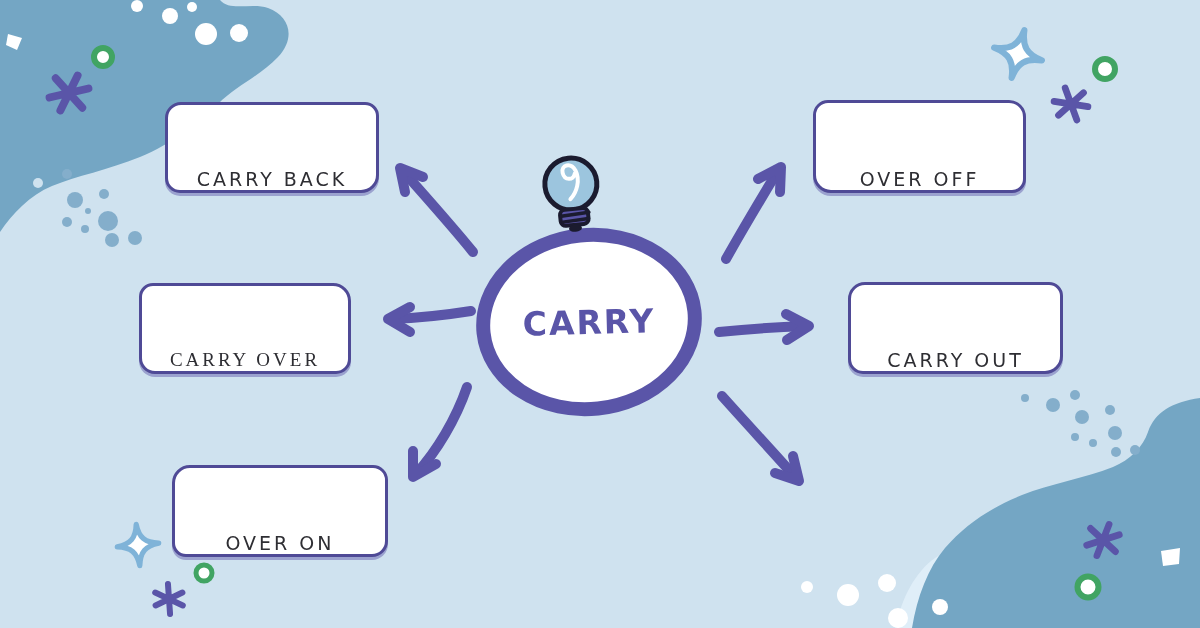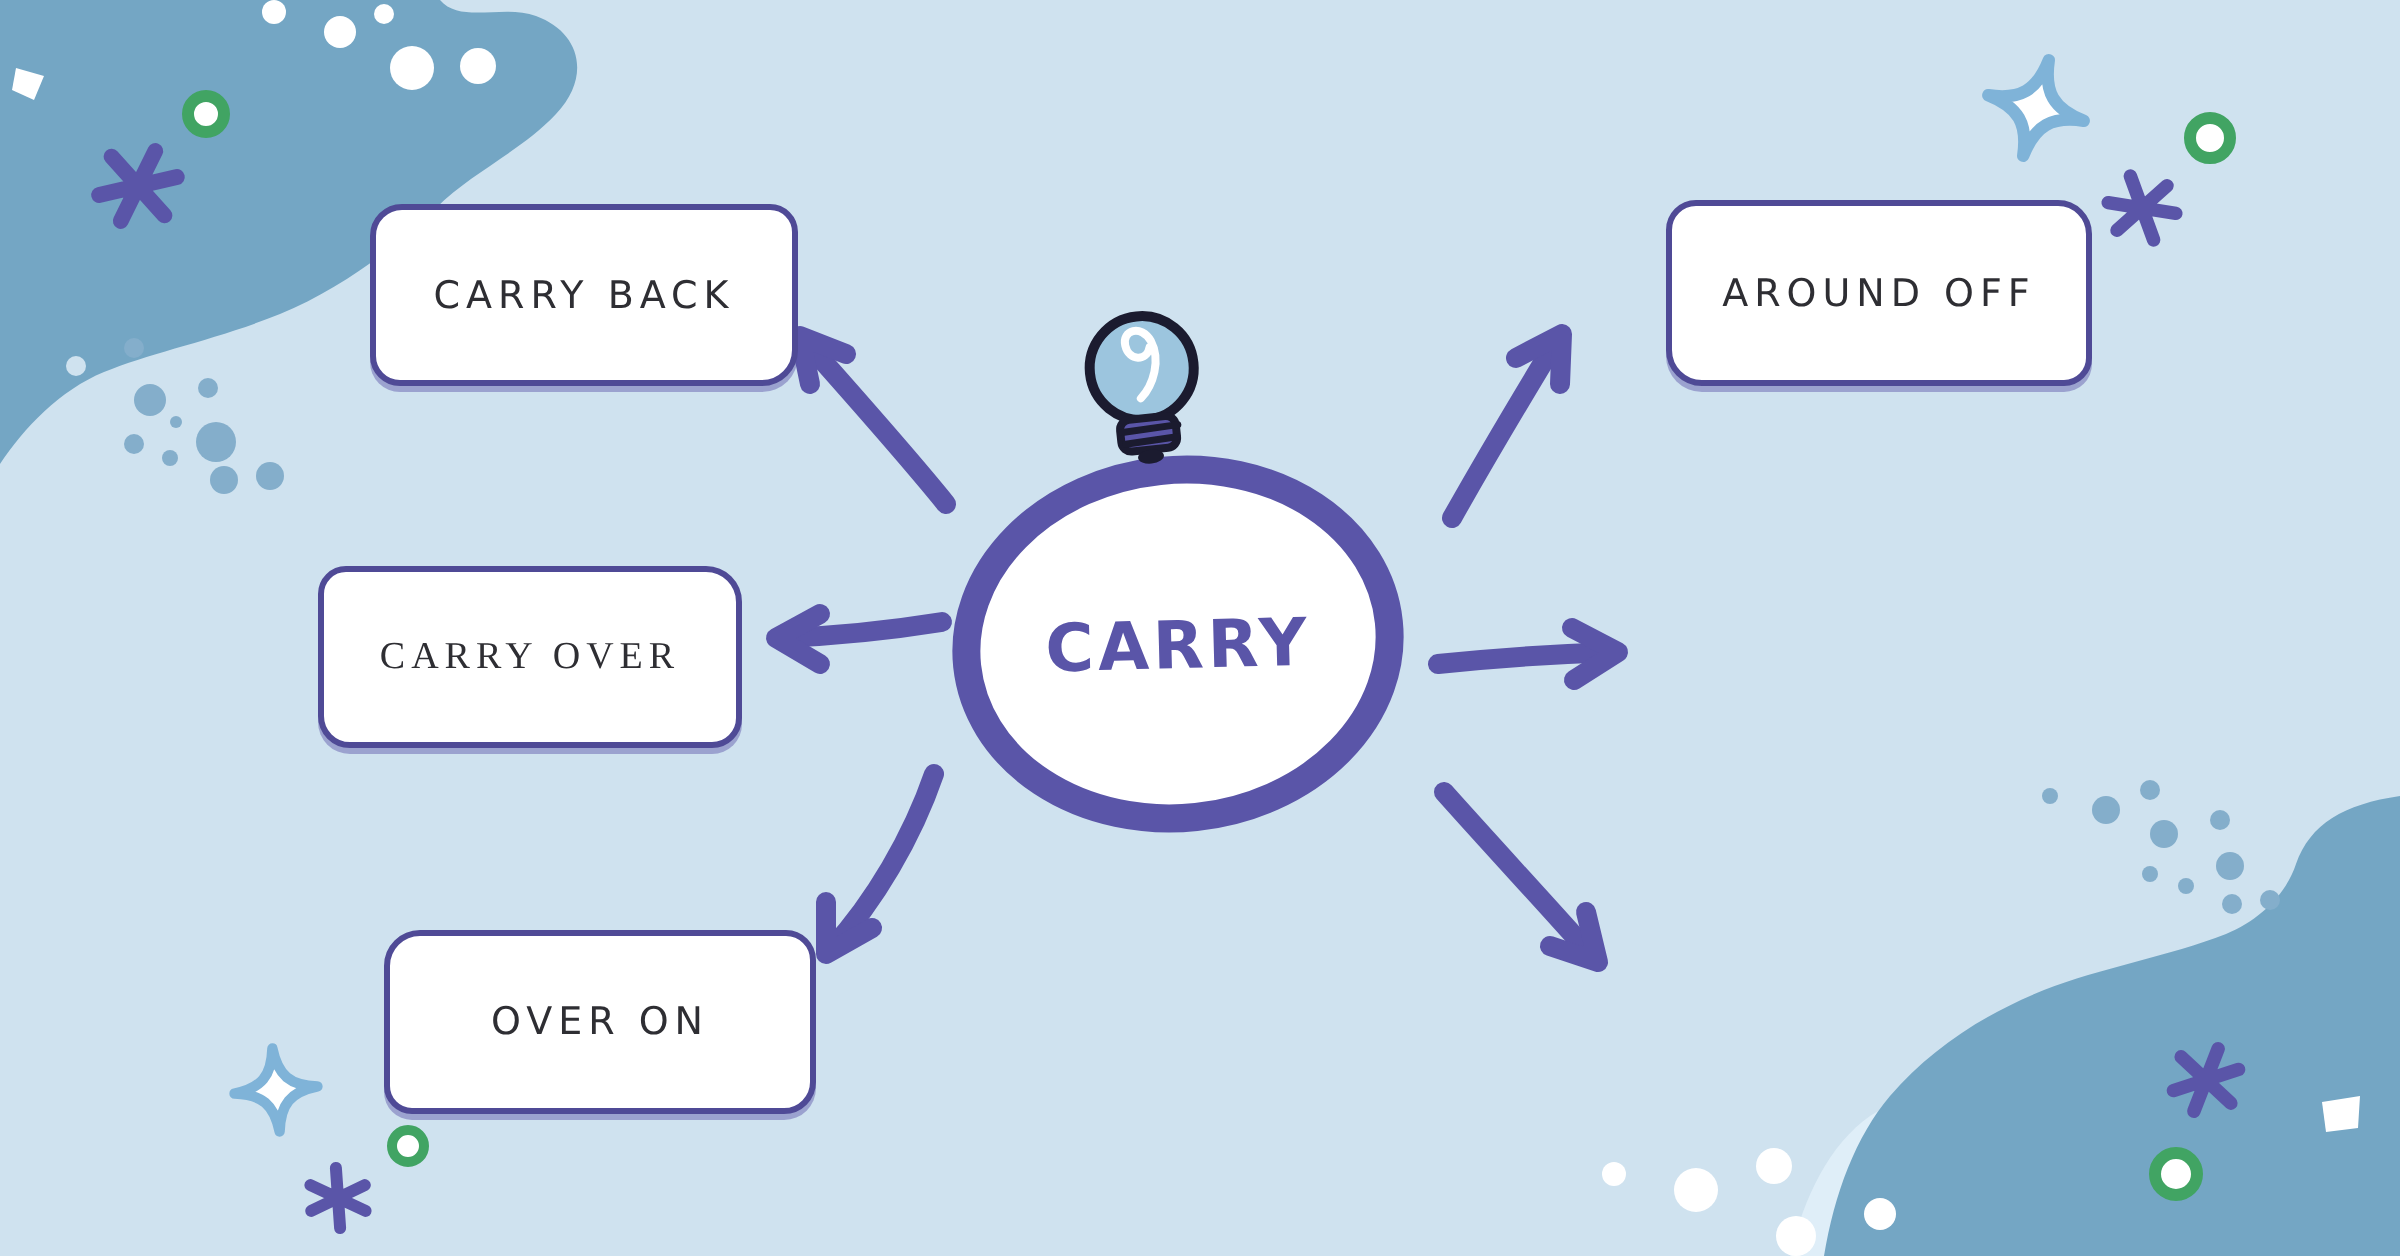--- a/index.html
+++ b/index.html
@@ -20,22 +20,22 @@
   .arrow{fill:none;stroke:var(--purple);stroke-width:10;stroke-linecap:round;stroke-linejoin:round;}
   .center-ellipse{fill:var(--white);stroke:var(--purple);stroke-width:14;}
   .bulb{fill:var(--bulb-blue);stroke:var(--ink);stroke-width:5;}
   .bulb-base{fill:var(--purple);stroke:var(--ink);stroke-width:4;}
   .base-line{fill:none;stroke:var(--ink);stroke-width:3.5;stroke-linecap:round;}
   .bulb-nub{fill:var(--ink);}
   .filament{fill:none;stroke:var(--white);stroke-width:4;stroke-linecap:round;}
 
   
   .vbox{position:absolute;background:var(--white,#fff);border:3px solid var(--border-purple,#4f4a96);
-        display:flex;align-items:center;justify-content:center;
-        box-shadow:0 3px 0 rgba(90,85,168,0.45);z-index:2;margin-left:20px;}
+        display:flex;align-items:flex-end;justify-content:center;
+        box-shadow:0 3px 0 rgba(90,85,168,0.45);z-index:2;}
   .vlabel{font-size:19px;letter-spacing:3px;color:var(--text-dark,#2e2e33);white-space:nowrap;}
 
   .center-label{position:absolute;left:479px;top:303px;width:220px;text-align:center;
         font-size:33px;font-weight:bold;letter-spacing:2px;color:var(--purple,#5a55a8);
         transform:rotate(-1.5deg);z-index:3;}
 </style>
 </head>
 <body>
 
 <div class="canvas">
@@ -156,20 +156,23 @@
 
   <div class="vbox" style="left:139px;top:283px;width:206px;height:85px;border-radius:14px 18px 15px 16px;font-family:Liberation Serif, serif;">
     <span class="vlabel">CARRY OVER</span>
   </div>
 
   <div class="vbox" style="left:172px;top:465px;width:210px;height:86px;border-radius:18px 15px 16px 14px;">
     <span class="vlabel">OVER ON</span>
   </div>
 
   <div class="vbox" style="left:813px;top:100px;width:207px;height:87px;border-radius:15px 17px 14px 18px;">
-    <span class="vlabel">AROUND OFF</span>
+    <span class="vlabel">OVER OFF</span>
   </div>
 
+  <div class="vbox" style="left:848px;top:282px;width:209px;height:86px;border-radius:17px 14px 18px 15px;">
+    <span class="vlabel">CARRY OUT</span>
+  </div>
 
 
   <div class="center-label">CARRY</div>
 
 </div>
 
 </body></html>

